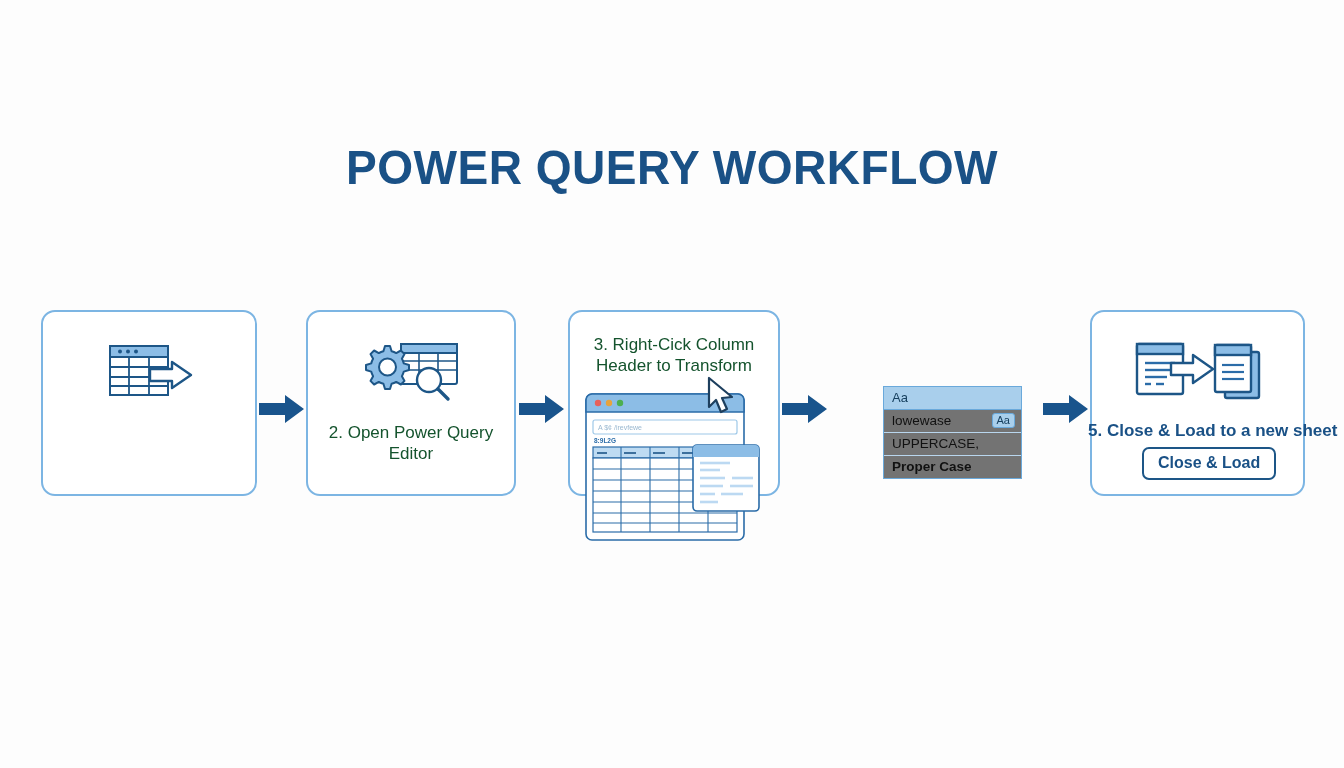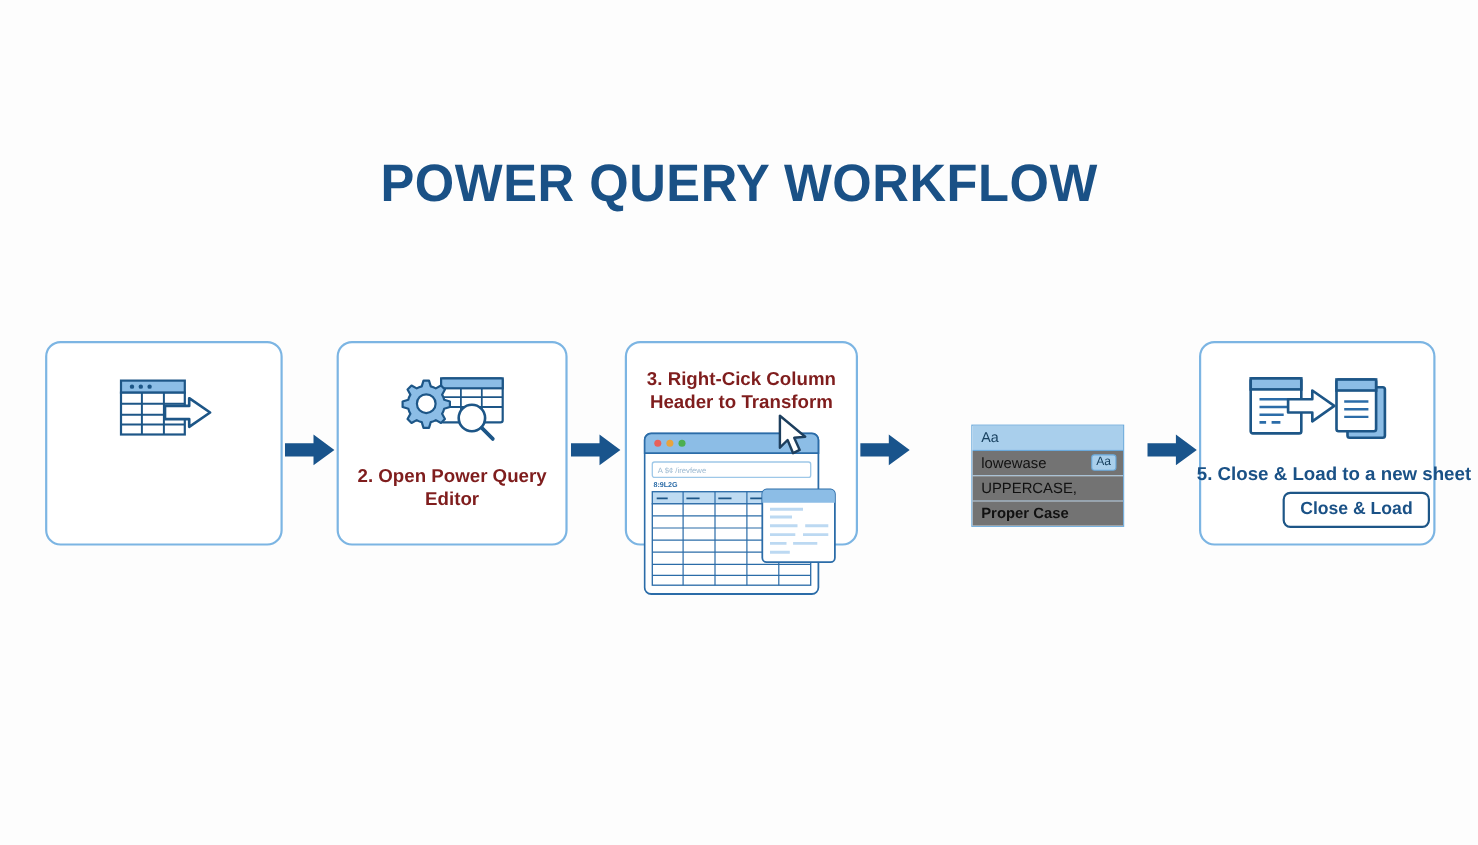--- a/index.html
+++ b/index.html
@@ -53,22 +53,22 @@
   .card-2 { left: 306px;  width: 210px; }
   .card-3 { left: 568px;  width: 212px; }
   .card-4 { left: 830px;  width: 210px; }
   .card-5 { left: 1090px; width: 215px; }
 
   .card-label {
     position: absolute;
     left: -6px;
     right: -6px;
     text-align: center;
-    color: #7f1d1d;
-    font-weight: bold;
+    color: #14532d;
+    font-weight: normal;
     font-size: 17px;
     line-height: 21px;
     white-space: pre-line;
   }
 
   
   .label-below { top: 110px; }
   
   .label-above { top: 22px; }
 
@@ -160,21 +160,20 @@
     left: 1142px;
     top: 447px;
     padding: 5px 14px 6px 14px;
     border: 2px solid #1d5687;
     border-radius: 7px;
     background: #ffffff;
     color: #1a5186;
     font-size: 16px;
     font-weight: bold;
     font-family: "Liberation Sans", sans-serif;
-    margin-left: 24px;
   }
   #card5-label {
     position: absolute;
     left: 1088px;
     top: 420px;
     width: 300px;
     text-align: left;
     color: #1a5186;
     font-weight: bold;
     font-size: 17px;

